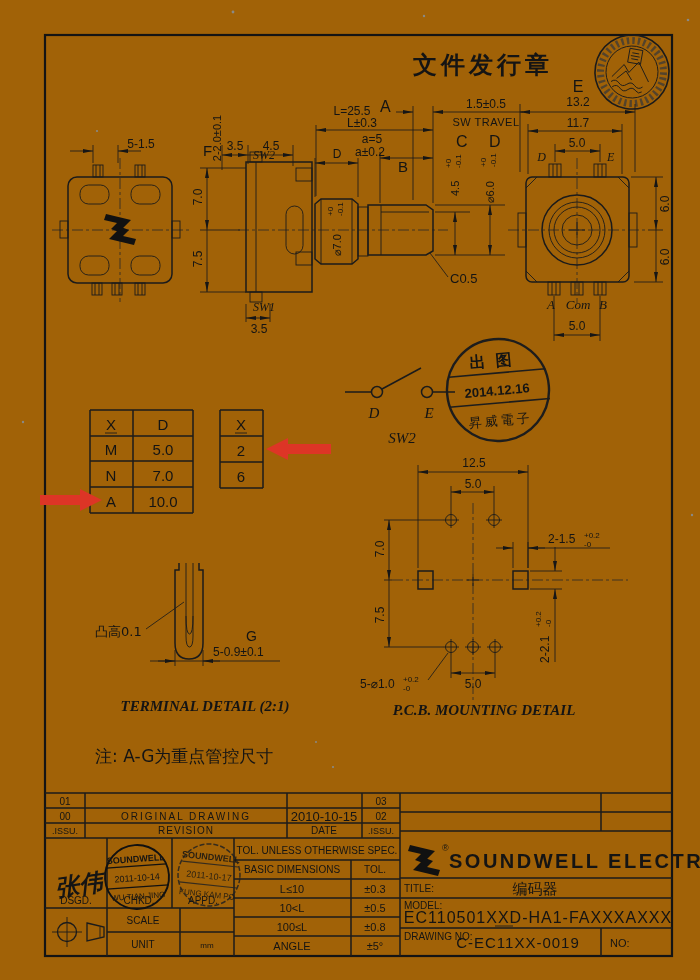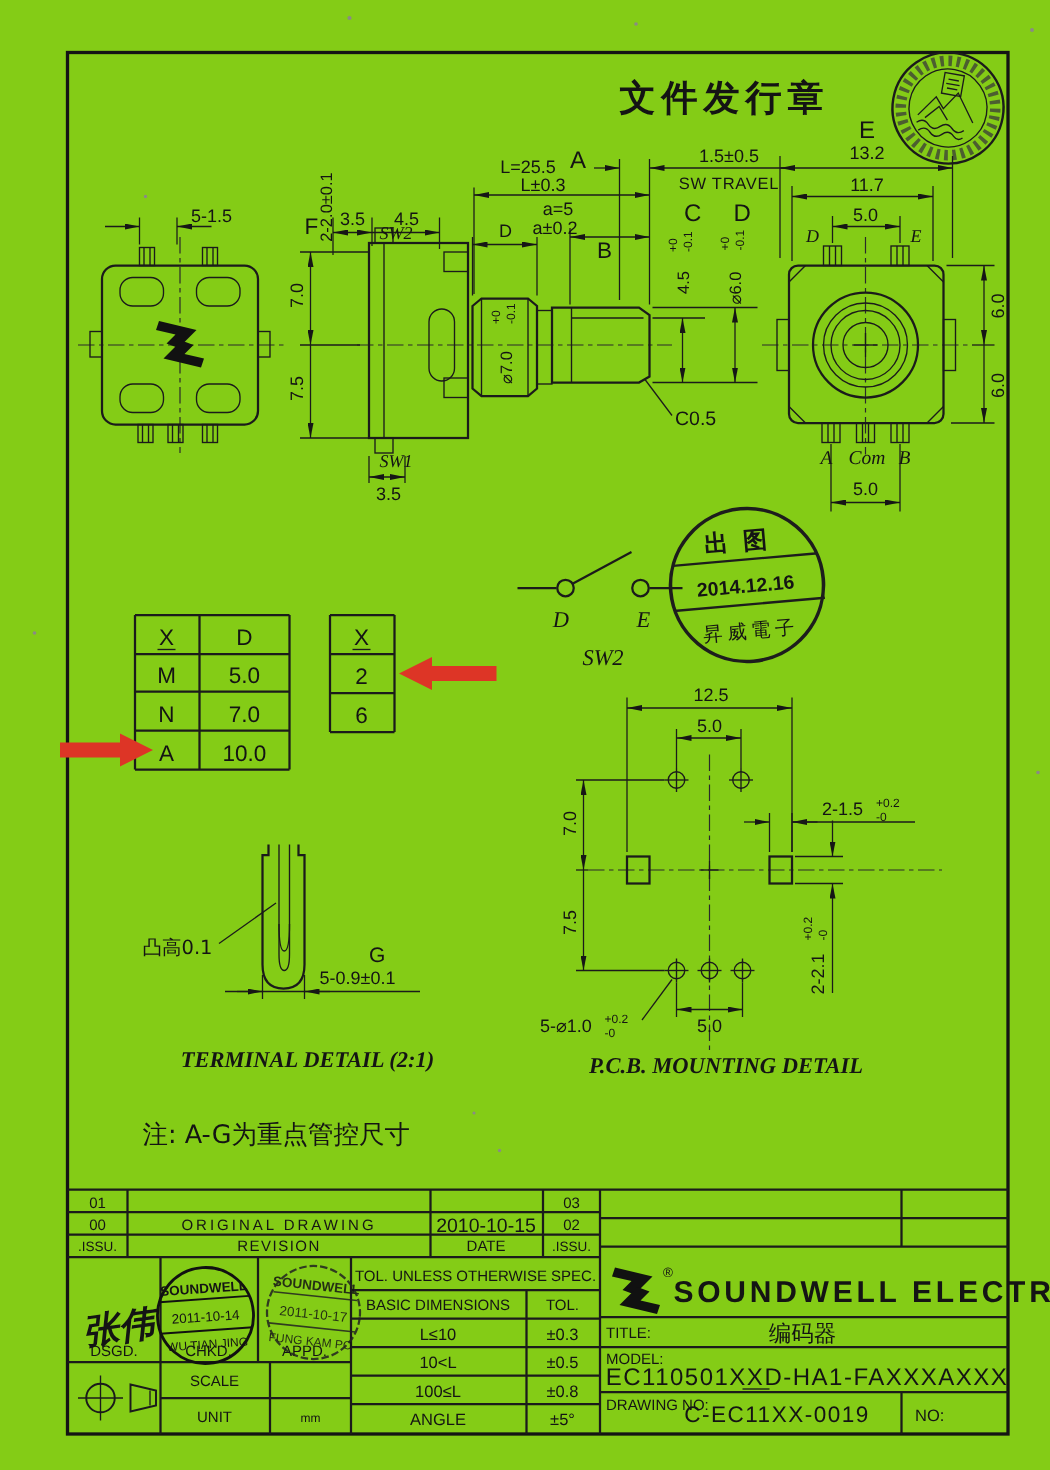--- a/index.html
+++ b/index.html
@@ -1,16 +1,16 @@
 <!DOCTYPE html>
 <html><head>
 <meta charset="utf-8">
 <style>
   html,body{margin:0;padding:0;background:#e8e8e4;}
-  .page{position:relative;width:700px;height:980px;background:#84cc16;overflow:hidden;}
+  .page{position:relative;width:700px;height:980px;background:#a16207;overflow:hidden;}
   svg{position:absolute;left:0;top:0;}
   .thin{stroke:#1b1b1b;stroke-width:0.9;fill:none;}
   .med{stroke:#1b1b1b;stroke-width:1.5;fill:none;}
   .thick{stroke:#141414;stroke-width:2.2;fill:none;}
   .ctr{stroke:#2a2a2a;stroke-width:0.8;fill:none;stroke-dasharray:11 3 3 3;}
   .dim{stroke:#1b1b1b;stroke-width:0.85;fill:none;}
   text{fill:#141414;}
   .t{font-family:"Liberation Sans",sans-serif;}
   .t8{font-size:8px;}.t9{font-size:9px;}.t10{font-size:10px;}.t11{font-size:11px;}
   .t12{font-size:12px;}.t13{font-size:13px;}.t14{font-size:14px;}.t15{font-size:15px;}

